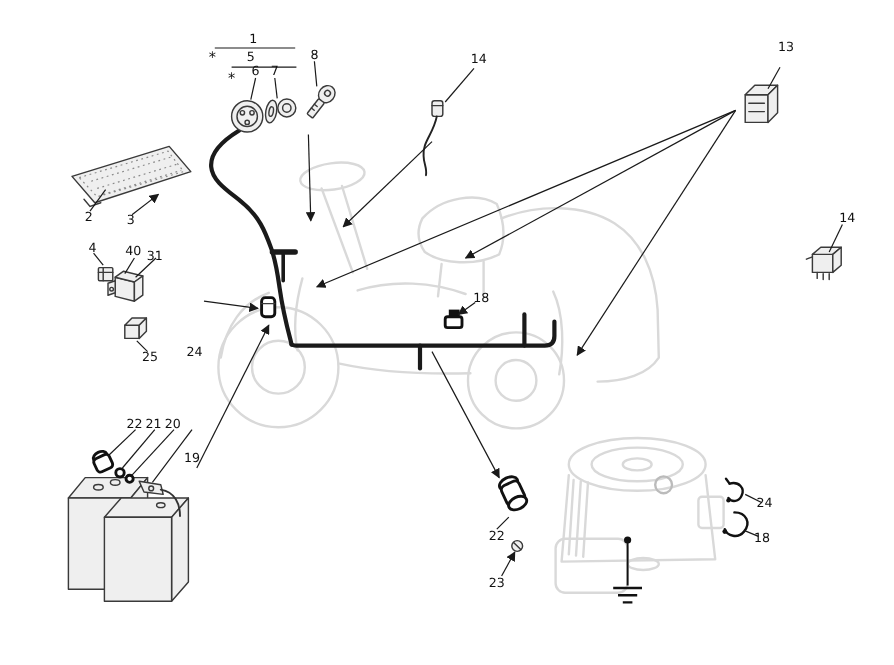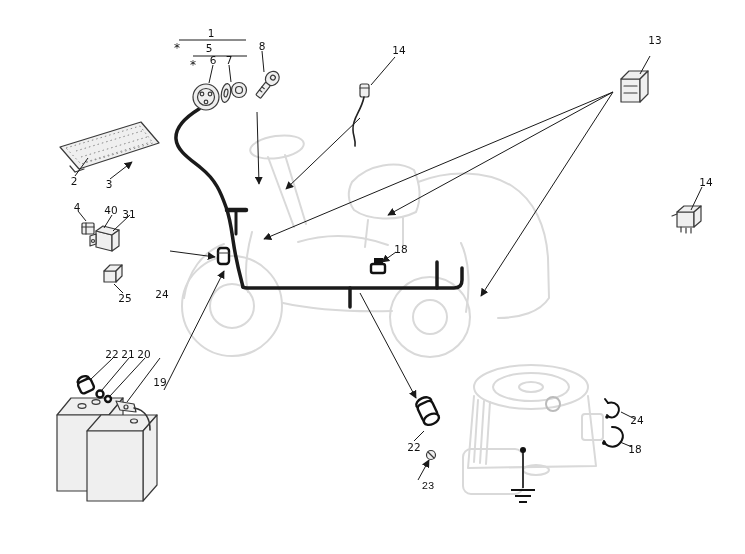--- a/index.html
+++ b/index.html
@@ -270,20 +270,20 @@
       <span class="callout" style="left: 399px; top: 50px;">14</span>
       <span class="callout" style="left: 655px; top: 40px; text-align: right;">13</span>
       <span class="callout" style="left: 706px; top: 182px;">14</span>
       <span class="callout" style="left: 162px; top: 250px; margin-top: 44px;">24</span>
       <span class="callout" style="left: 401px; top: 249px;">18</span>
       <span class="callout" style="left: 112px; top: 354px;">22</span>
       <span class="callout" style="left: 128px; top: 354px;">21</span>
       <span class="callout" style="left: 144px; top: 354px;">20</span>
       <span class="callout" style="left: 160px; top: 354px; margin-top: 28px;">19</span>
       <span class="callout" style="left: 414px; top: 447px;">22</span>
-      <span class="callout" style="left: 428px; top: 486px; font-family: Liberation Mono, monospace;">23</span>
+      <span class="callout" style="left: 414px; top: 486px;">23</span>
       <span class="callout" style="left: 635px; top: 449px;">18</span>
       <span class="callout" style="left: 637px; top: 420px;">24</span>
       <span class="callout ast" style="left: 177px; top: 48px;">*</span>
       <span class="callout ast" style="left: 193px; top: 65px;">*</span>
     </div>
 
 </div>
 
 </body></html>

